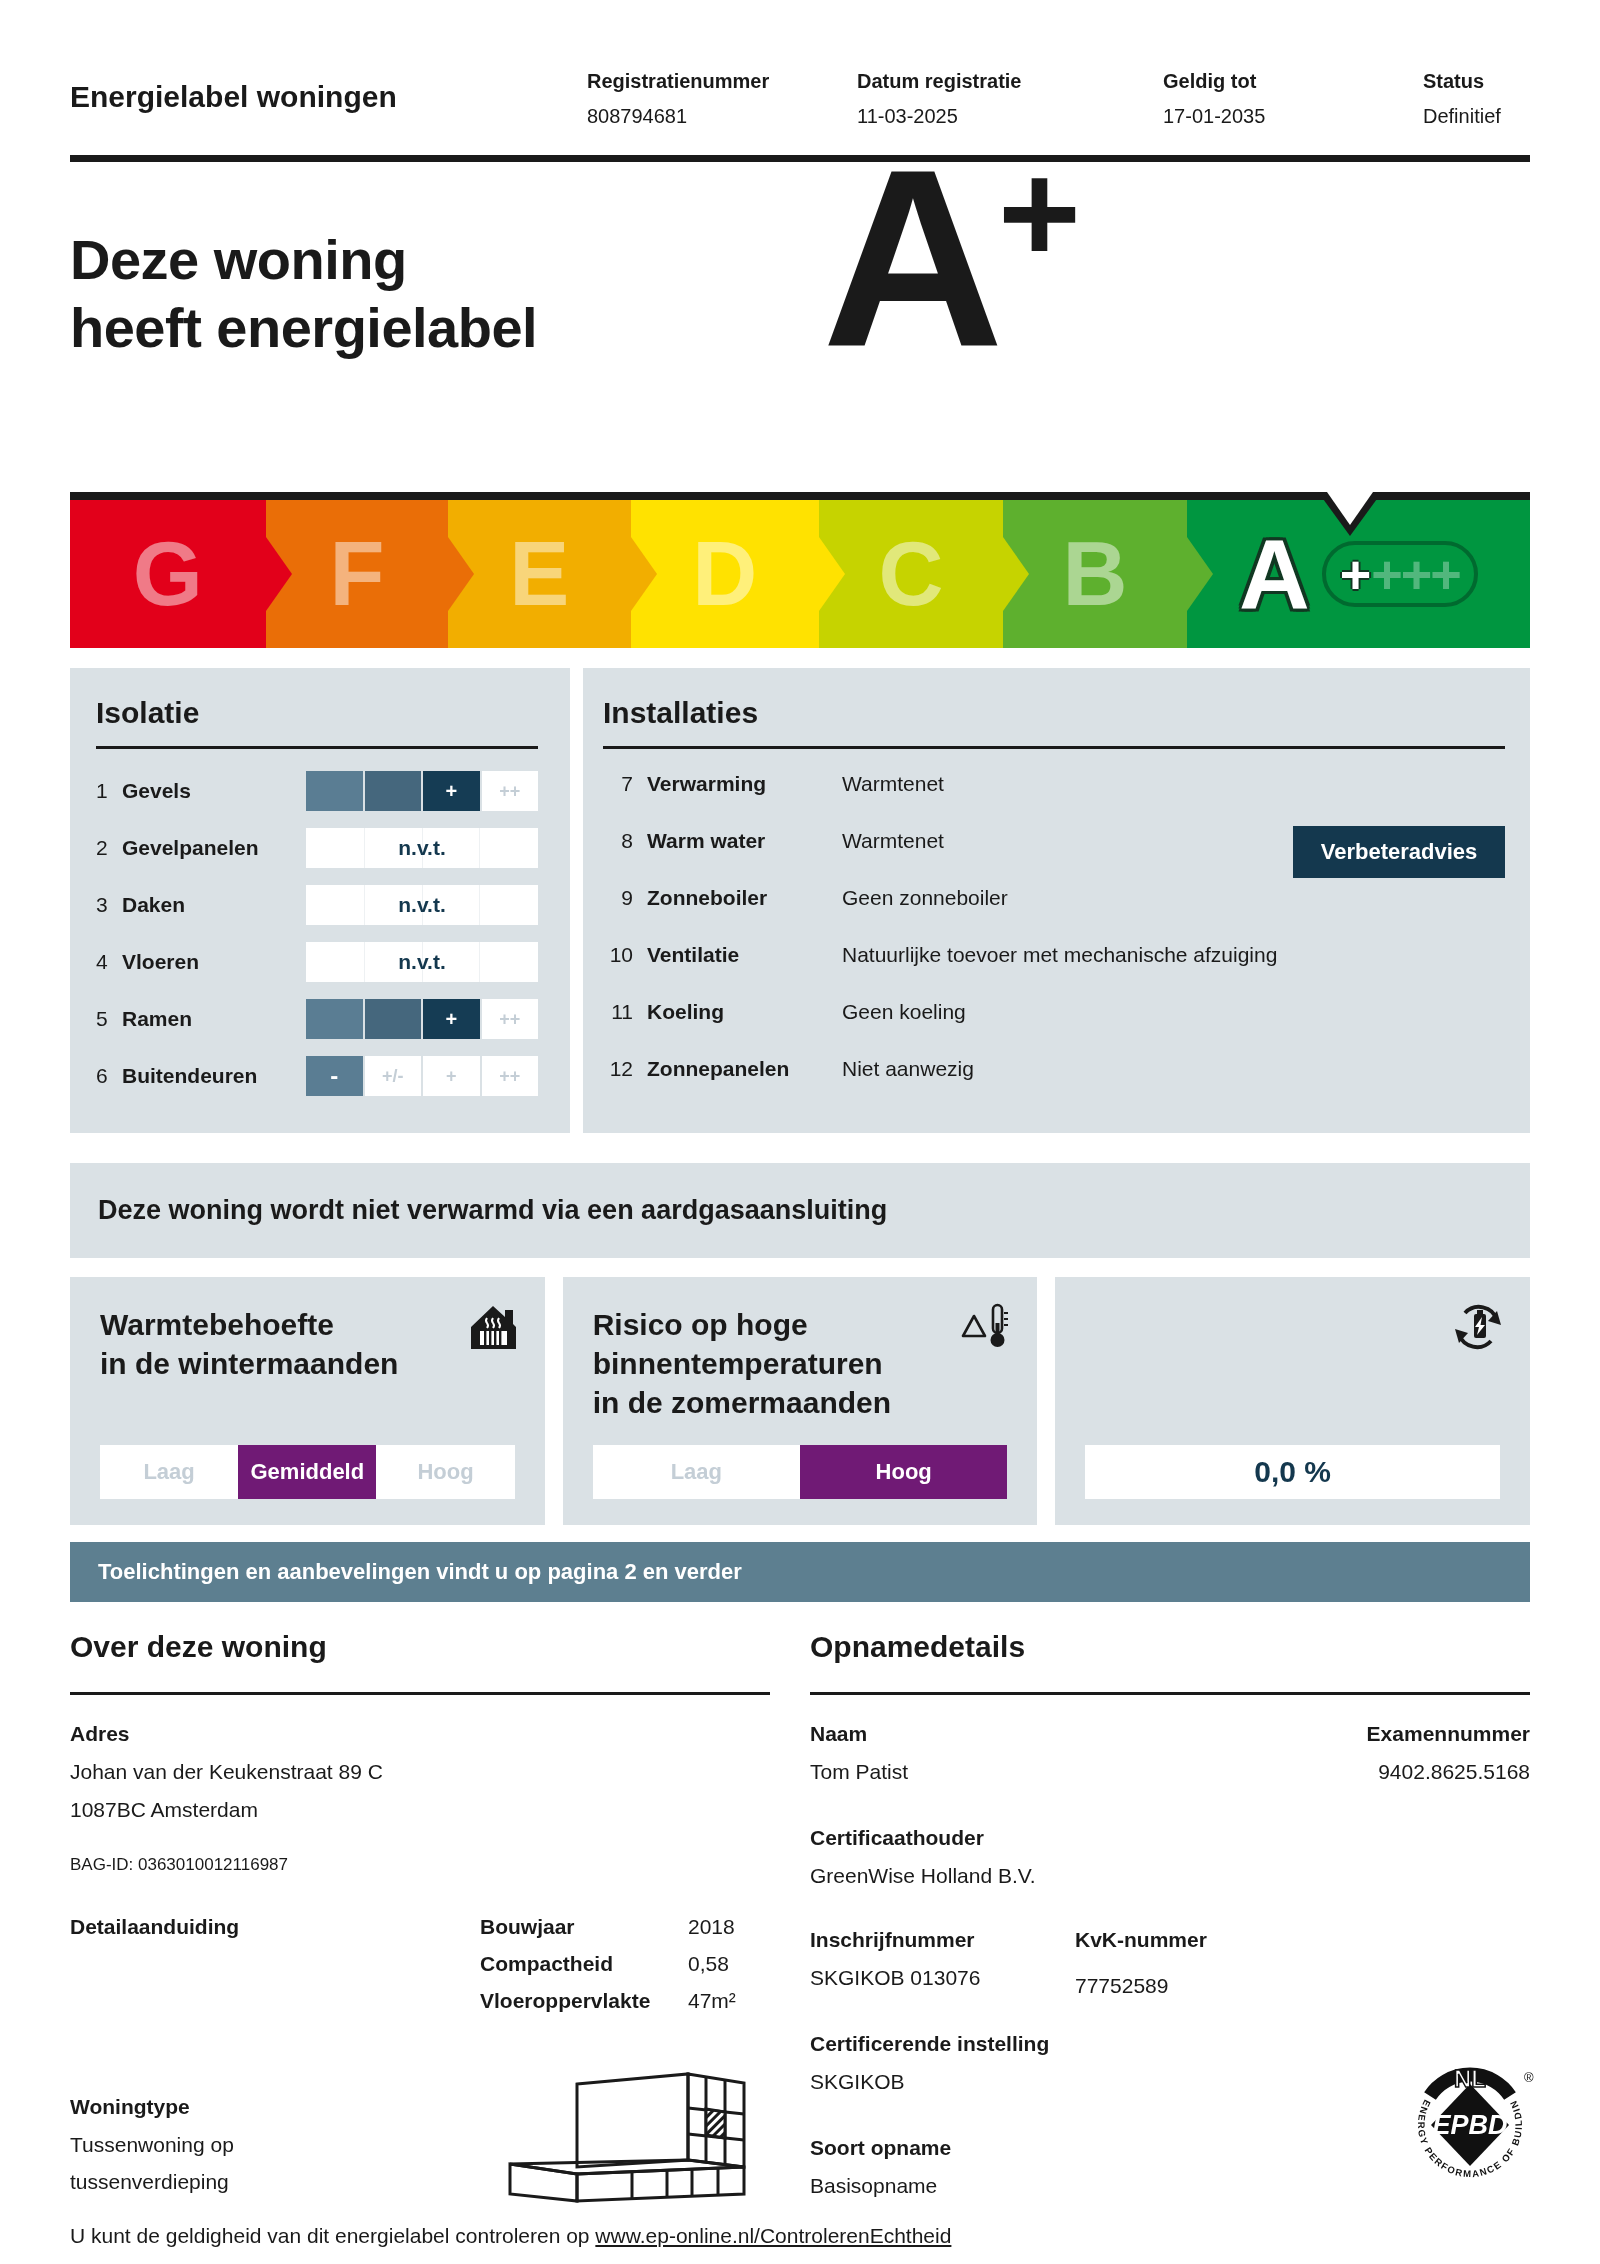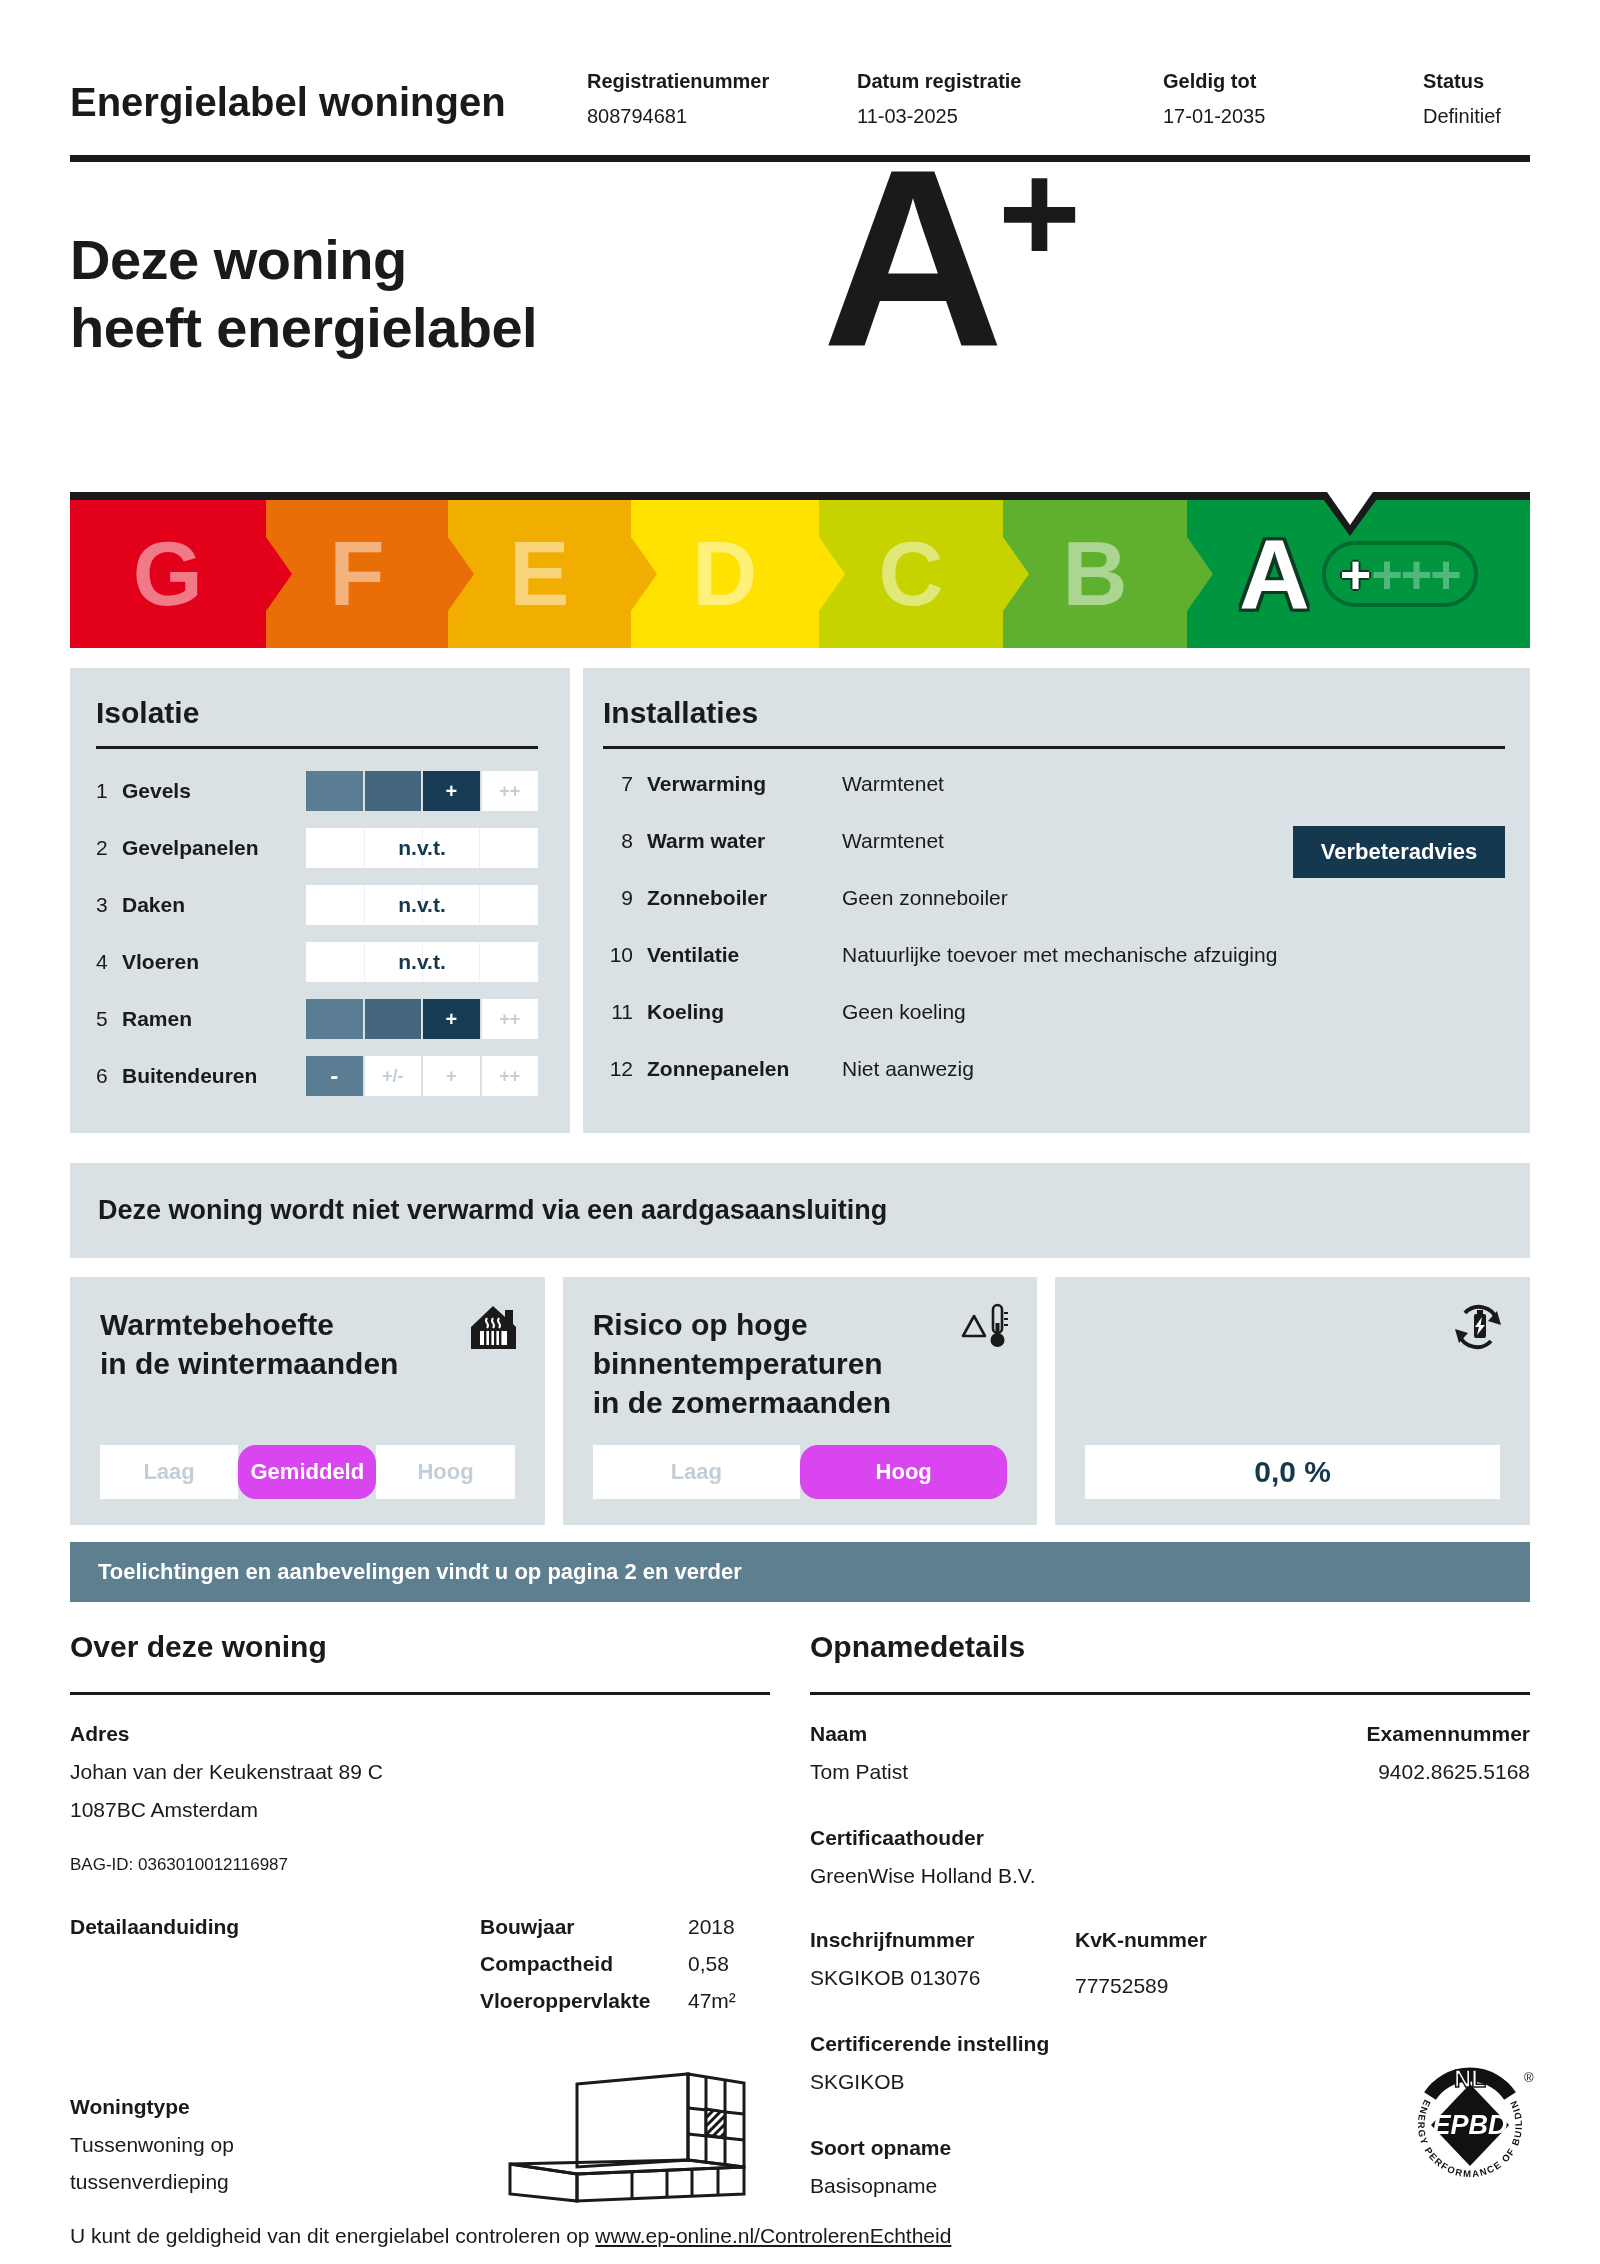--- a/index.html
+++ b/index.html
@@ -5,21 +5,21 @@
   * { margin:0; padding:0; box-sizing:border-box; }
   html,body { background:#fff; }
   body {
     width:1600px; height:2264px; position:relative;
     font-family:"Liberation Sans","DejaVu Sans",sans-serif;
     color:#1a1a1a; overflow:hidden;
   }
   .abs { position:absolute; }
 
   
-  .header-title { left:70px; top:80px; font-size:40px; font-weight:bold; }
+  .header-title { left:70px; top:80px; font-size:30px; font-weight:bold; }
   .hfield { top:70px; }
   .hfield .lbl { font-size:20px; font-weight:bold; }
   .hfield .val { font-size:20px; margin-top:12px; }
   .hf1 { left:587px; } .hf2 { left:857px; } .hf3 { left:1163px; } .hf4 { left:1423px; }
   .header-rule { left:70px; top:155px; width:1460px; height:7px; background:#1a1a1a; }
 
   
   .hero-text { left:70px; top:226px; font-size:56px; font-weight:bold; line-height:1.22; letter-spacing:-0.5px; }
   .hero-grade { left:822px; top:132px; display:flex; align-items:flex-start; }
   .hero-a { font-size:252px; font-weight:bold; line-height:1; letter-spacing:-6px; }
@@ -100,21 +100,21 @@
     display:flex; align-items:center; padding-left:28px; font-size:27px; font-weight:bold; }
 
   
   .cards { left:70px; top:1277px; width:1460px; height:248px; display:grid; grid-template-columns:1fr 1fr 1fr; gap:18px; }
   .card { position:relative; background:#dae1e5; padding:28px 30px; }
   .card-title { font-size:30px; font-weight:bold; line-height:1.3; width:82%; }
   .card-icon { position:absolute; top:24px; right:26px; }
   .selector { position:absolute; left:30px; right:30px; bottom:26px; height:54px; display:flex; }
   .opt { flex:1; display:flex; align-items:center; justify-content:center; font-size:22px; font-weight:bold;
     background:#fff; color:#c4ced6; }
-  .opt.sel { background:#d946ef; color:#fff;border-radius:18px; }
+  .opt.sel { background:#701a75; color:#fff; }
   .value-bar { position:absolute; left:30px; right:30px; bottom:26px; height:54px; background:#fff;
     display:flex; align-items:center; justify-content:center; color:#14384e; font-size:30px; font-weight:bold; }
 
   
   .strip { left:70px; top:1542px; width:1460px; height:60px; background:#5d7f90; color:#fff;
     display:flex; align-items:center; padding-left:28px; font-size:22px; font-weight:bold; }
 
   
   .col-title { font-size:30px; font-weight:bold;text-align:right; }
   .rule3 { height:3px; background:#1a1a1a; }

